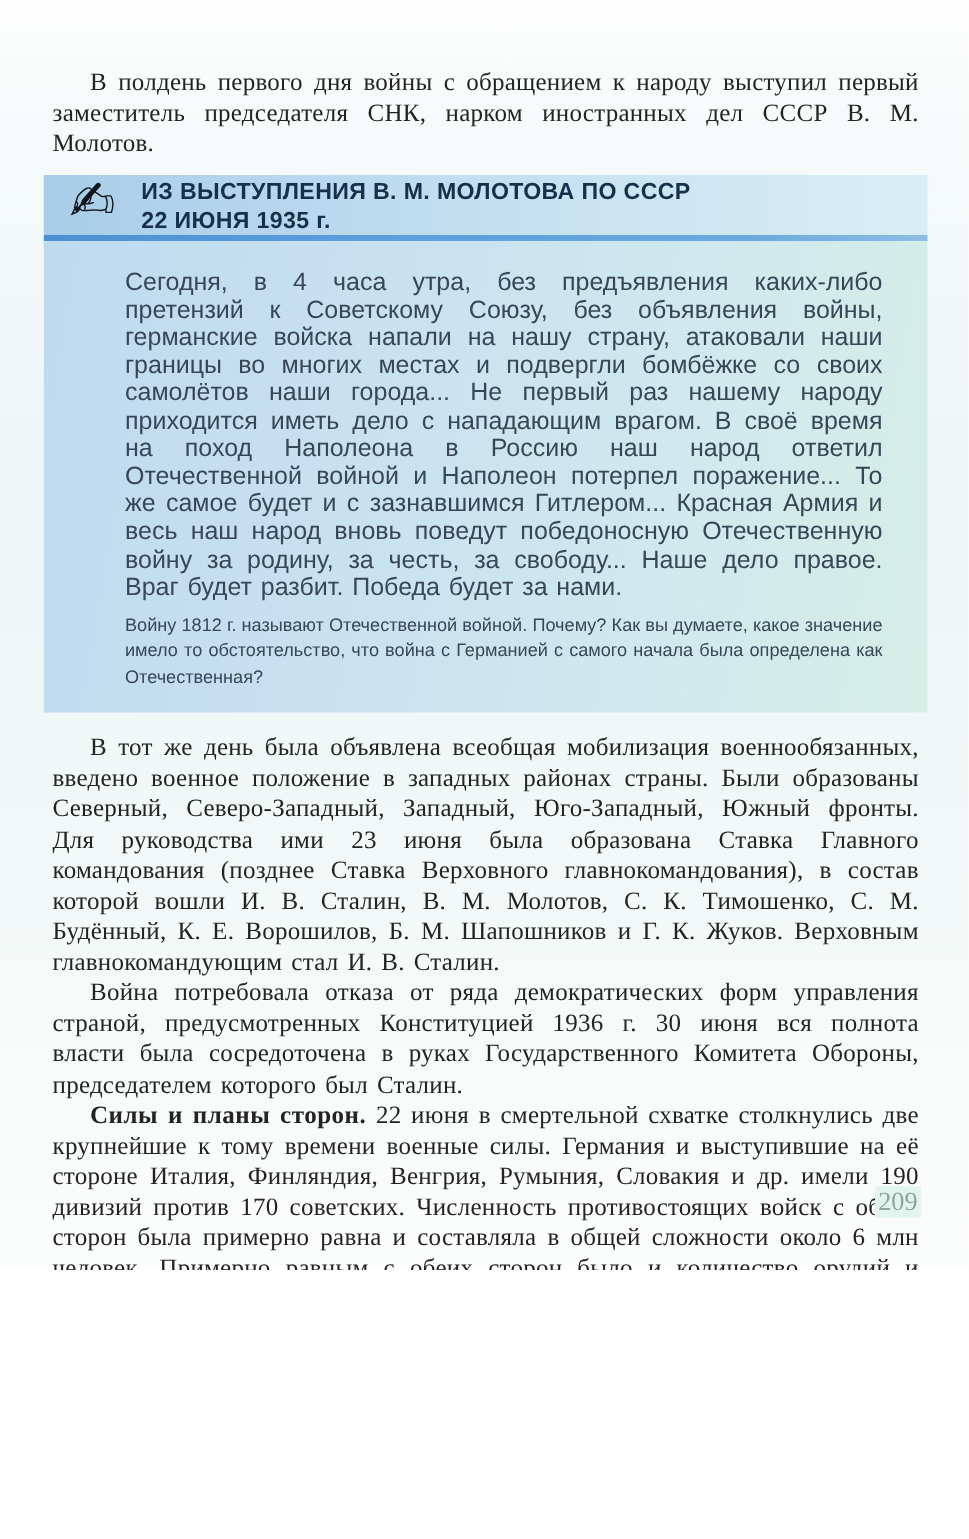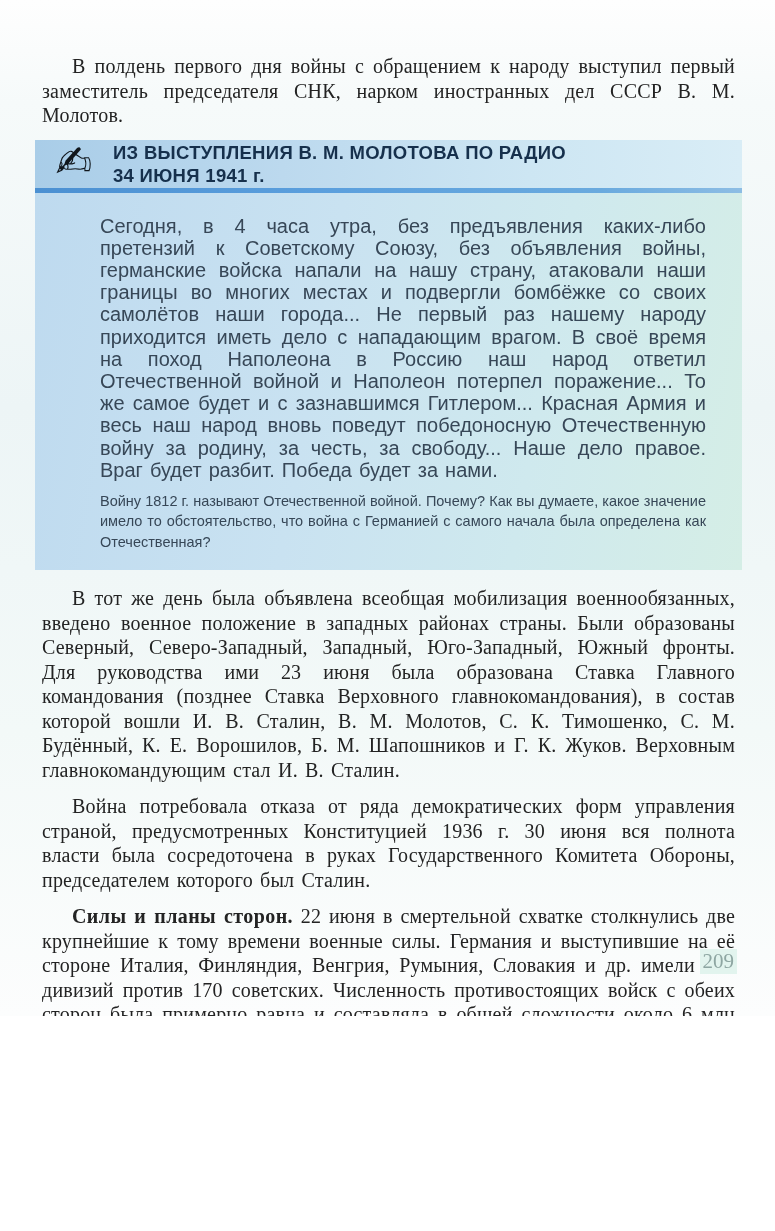--- a/index.html
+++ b/index.html
@@ -15,21 +15,21 @@
   }
   p{margin:0;}
   .body-par{
     font-size:20px;
     line-height:24.5px;
     text-align:justify;
     text-indent:30px;
     letter-spacing:.2px;
     word-spacing:2px;
   }
-  .body-par + .body-par{margin-top:12px;}
+  .body-par + .body-par{margin-top:0;}
   .body-par b{letter-spacing:.4px;}
   
   .source-box{
     margin:12px 0 16px -7px;
     width:707px;
   }
   .source-header{
     position:relative;
     display:flex;
     align-items:center;
@@ -93,22 +93,22 @@
 <body>
 
 <div class="page">
 
   <p class="body-par">В полдень первого дня войны с обращением к народу выступил первый заместитель председателя СНК, нарком иностранных дел СССР В. М. Молотов.</p>
 
   <div class="source-box">
     <div class="source-header">
       <div class="icon-writing-hand">✍</div>
       <div class="source-titles">
-        <div>ИЗ ВЫСТУПЛЕНИЯ В. М. МОЛОТОВА ПО РАДИО</div>
-        <div>34 ИЮНЯ 1941 г.</div>
+        <div>ИЗ ВЫСТУПЛЕНИЯ В. М. МОЛОТОВА ПО СССР</div>
+        <div>22 ИЮНЯ 1935 г.</div>
       </div>
     </div>
     <div class="header-rule"></div>
     <div class="quote-area">
       <p class="quote-text">Сегодня, в 4 часа утра, без предъявления каких-либо претензий к Советскому Союзу, без объявления войны, германские войска напали на нашу страну, атаковали наши границы во многих местах и подвергли бомбёжке со своих самолётов наши города... Не первый раз нашему народу приходится иметь дело с нападающим врагом. В своё время на поход Наполеона в Россию наш народ ответил Отечественной войной и Наполеон потерпел поражение... То же самое будет и с зазнавшимся Гитлером... Красная Армия и весь наш народ вновь поведут победоносную Отечественную войну за родину, за честь, за свободу... Наше дело правое. Враг будет разбит. Победа будет за нами.</p>
       <p class="question-text">Войну 1812 г. называют Отечественной войной. Почему? Как вы думаете, какое значение имело то обстоятельство, что война с Германией с самого начала была определена как Отечественная?</p>
     </div>
   </div>
 
   <p class="body-par">В тот же день была объявлена всеобщая мобилизация военнообязанных, введено военное положение в западных районах страны. Были образованы Северный, Северо-Западный, Западный, Юго-Западный, Южный фронты. Для руководства ими 23 июня была образована Ставка Главного командования (позднее Ставка Верховного главнокомандования), в состав которой вошли И. В. Сталин, В. М. Молотов, С. К. Тимошенко, С. М. Будённый, К. Е. Ворошилов, Б. М. Шапошников и Г. К. Жуков. Верховным главнокомандующим стал И. В. Сталин.</p>

